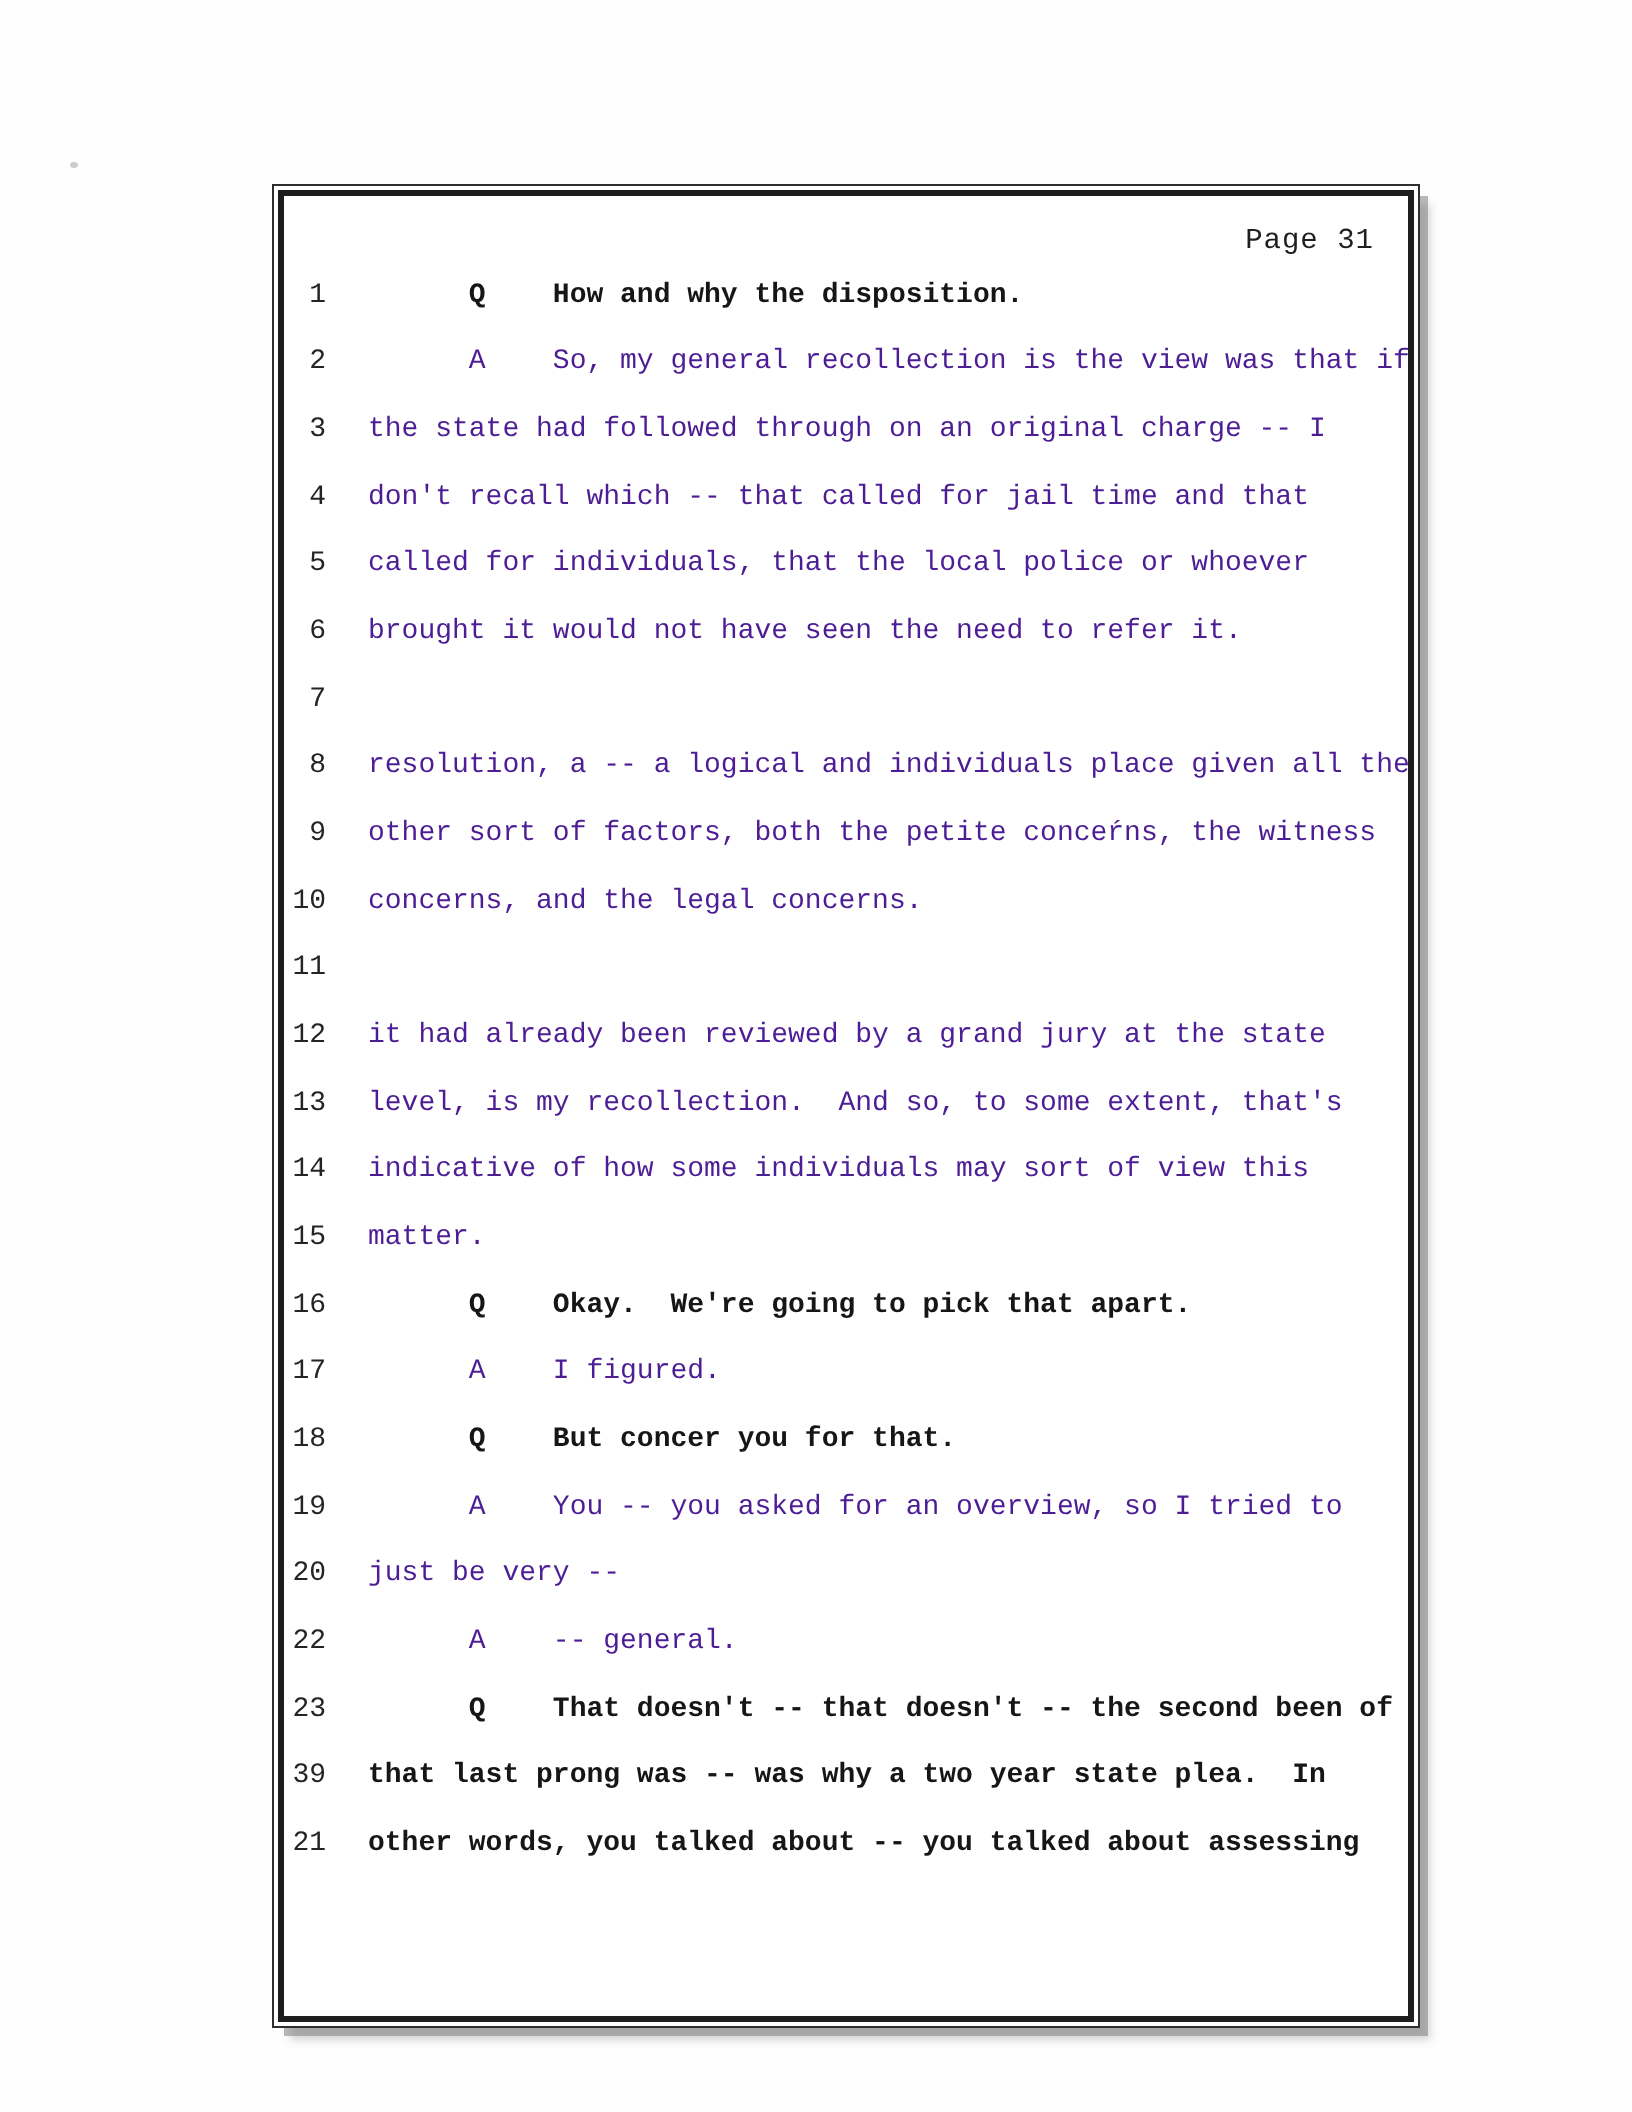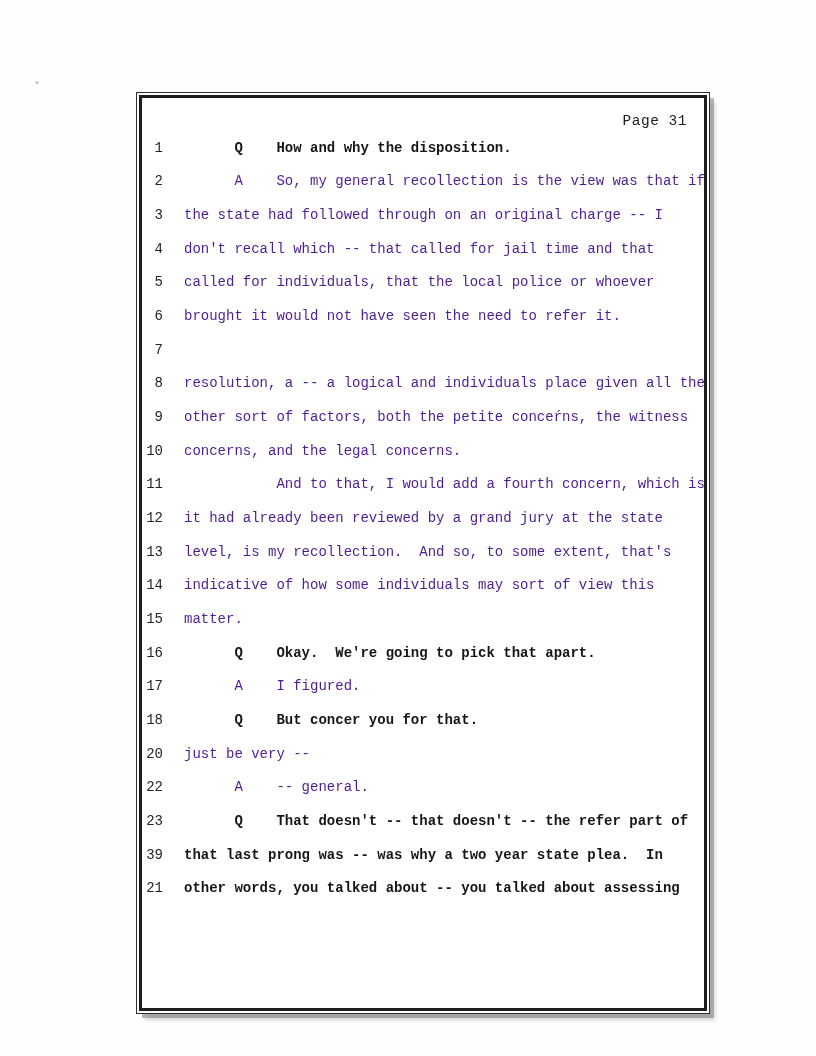--- a/index.html
+++ b/index.html
@@ -132,21 +132,20 @@
           <div class="line-row">
     <span class="line-num">9</span>
     <span class="line-text">other sort of factors, both the petite conceŕns, the witness</span>
   </div>
           <div class="line-row">
     <span class="line-num">10</span>
     <span class="line-text">concerns, and the legal concerns.</span>
   </div>
           <div class="line-row">
     <span class="line-num">11</span>
-    <span class="line-text">           And to that, I would add a fourth concern, which is</span>
   </div>
           <div class="line-row">
     <span class="line-num">12</span>
     <span class="line-text">it had already been reviewed by a grand jury at the state</span>
   </div>
           <div class="line-row">
     <span class="line-num">13</span>
     <span class="line-text">level, is my recollection.  And so, to some extent, that's</span>
   </div>
           <div class="line-row">
@@ -163,30 +162,34 @@
   </div>
           <div class="line-row">
     <span class="line-num">17</span>
     <span class="line-text">      A    I figured.</span>
   </div>
           <div class="line-row bold">
     <span class="line-num">18</span>
     <span class="line-text">      Q    But concer you for that.</span>
   </div>
           <div class="line-row">
+    <span class="line-num">19</span>
+    <span class="line-text">      A    You -- you asked for an overview, so I tried to</span>
+  </div>
+          <div class="line-row">
     <span class="line-num">20</span>
     <span class="line-text">just be very --</span>
   </div>
           <div class="line-row">
     <span class="line-num">22</span>
     <span class="line-text">      A    -- general.</span>
   </div>
           <div class="line-row bold">
     <span class="line-num">23</span>
-    <span class="line-text">      Q    That doesn't -- that doesn't -- the refer part of</span>
+    <span class="line-text">      Q    That doesn't -- that doesn't -- the second been of</span>
   </div>
           <div class="line-row bold">
     <span class="line-num">39</span>
     <span class="line-text">that last prong was -- was why a two year state plea.  In</span>
   </div>
           <div class="line-row bold">
     <span class="line-num">21</span>
     <span class="line-text">other words, you talked about -- you talked about assessing</span>
   </div>
         </div>

